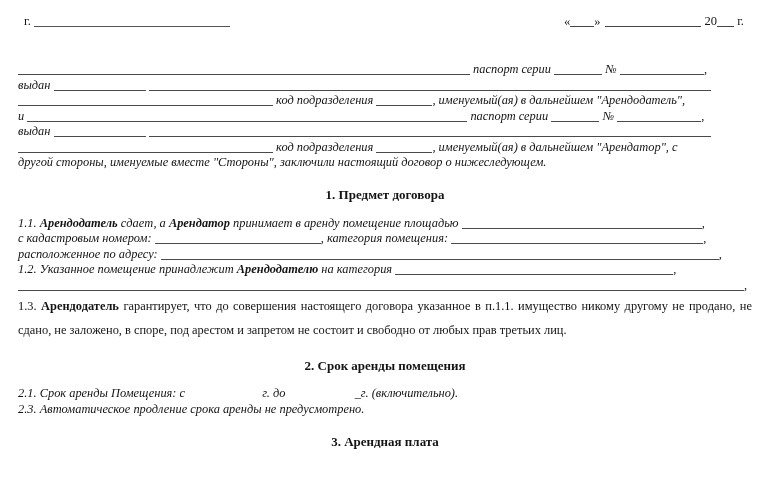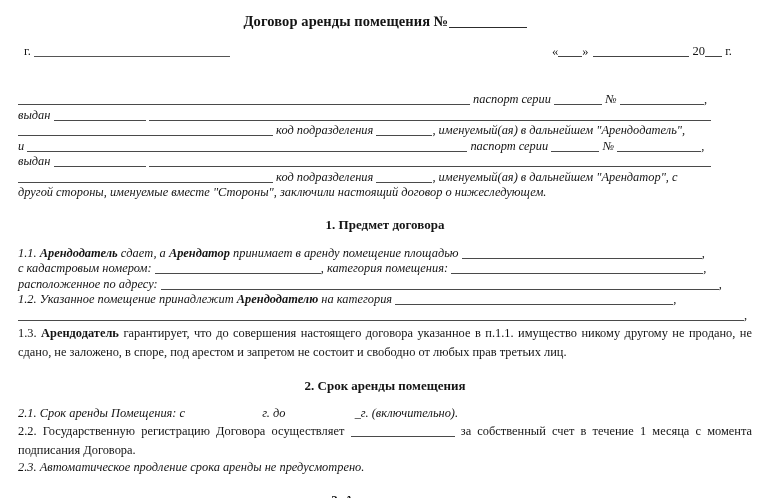--- a/index.html
+++ b/index.html
@@ -53,21 +53,21 @@
   }
   .city .b {
     display: inline-block;
     width: 196px;
     border-bottom: 1.4px solid #555;
     vertical-align: -2px;
     margin-left: 3px;
   }
   .datefield {
     position: absolute;
-    right: 20px;
+    right: 8px;
     top: 0;
     white-space: nowrap;
   }
   .datefield .bs {
     display: inline-block;
     width: 24px;
     border-bottom: 1.3px solid #444;
     vertical-align: -2px;
   }
   .datefield .bm {
@@ -79,21 +79,21 @@
   }
   .datefield .by {
     display: inline-block;
     width: 17px;
     border-bottom: 1.3px solid #444;
     vertical-align: -2px;
   }
   
   .para {
     font-size: 12.4px;
-    line-height: 19px;
+    line-height: 24px;
     text-align: justify;
     white-space: normal;
   }
   .line {
     font-size: 12.4px;
     line-height: 15.5px;
     white-space: nowrap;
     font-style: italic;
   }
   .blk {
@@ -108,23 +108,20 @@
     white-space: nowrap;
   }
   b { font-weight: bold; }
 </style>
 </head>
 <body>
 
 <div id="page">
   <div class="doc">
 
-    <div class="title">
-      <span>Договор аренды помещения №</span><span class="num-blank"></span>
-    </div>
 
     <div class="daterow">
       <div class="city">
         <span>г.</span><span class="b"></span>
       </div>
       <div class="datefield">
         <span>«</span><span class="bs"></span><span>»</span><span class="bm"></span><span>20</span><span class="by"></span> <span>г.</span>
       </div>
     </div>
 
@@ -203,24 +200,19 @@
     </div>
 
     <div class="sec-head" style="margin-top:16px;font-family:Liberation Serif, serif;">2. Срок аренды помещения</div>
 
     <div style="margin-top:12px;">
       <div class="line">
         <span>2.1. Срок аренды Помещения: с</span>
         <span style="display:inline-block;width:74px"></span><span>г. до</span>
         <span style="display:inline-block;width:66px"></span><span>_г. (включительно).</span>
       </div>
-      <div class="para">
-        <span>2.2. Государственную регистрацию Договора осуществляет</span>
-        <span class="blk" style="width:104px"></span>
-        <span>за собственный счет в течение 1 месяца с момента подписания Договора.</span>
-      </div>
       <div class="line">2.3. Автоматическое продление срока аренды не предусмотрено.</div>
     </div>
 
     <div class="sec-head" style="margin-top:17px;">3. Арендная плата</div>
 
   </div>
 </div>
 
 </body></html>

